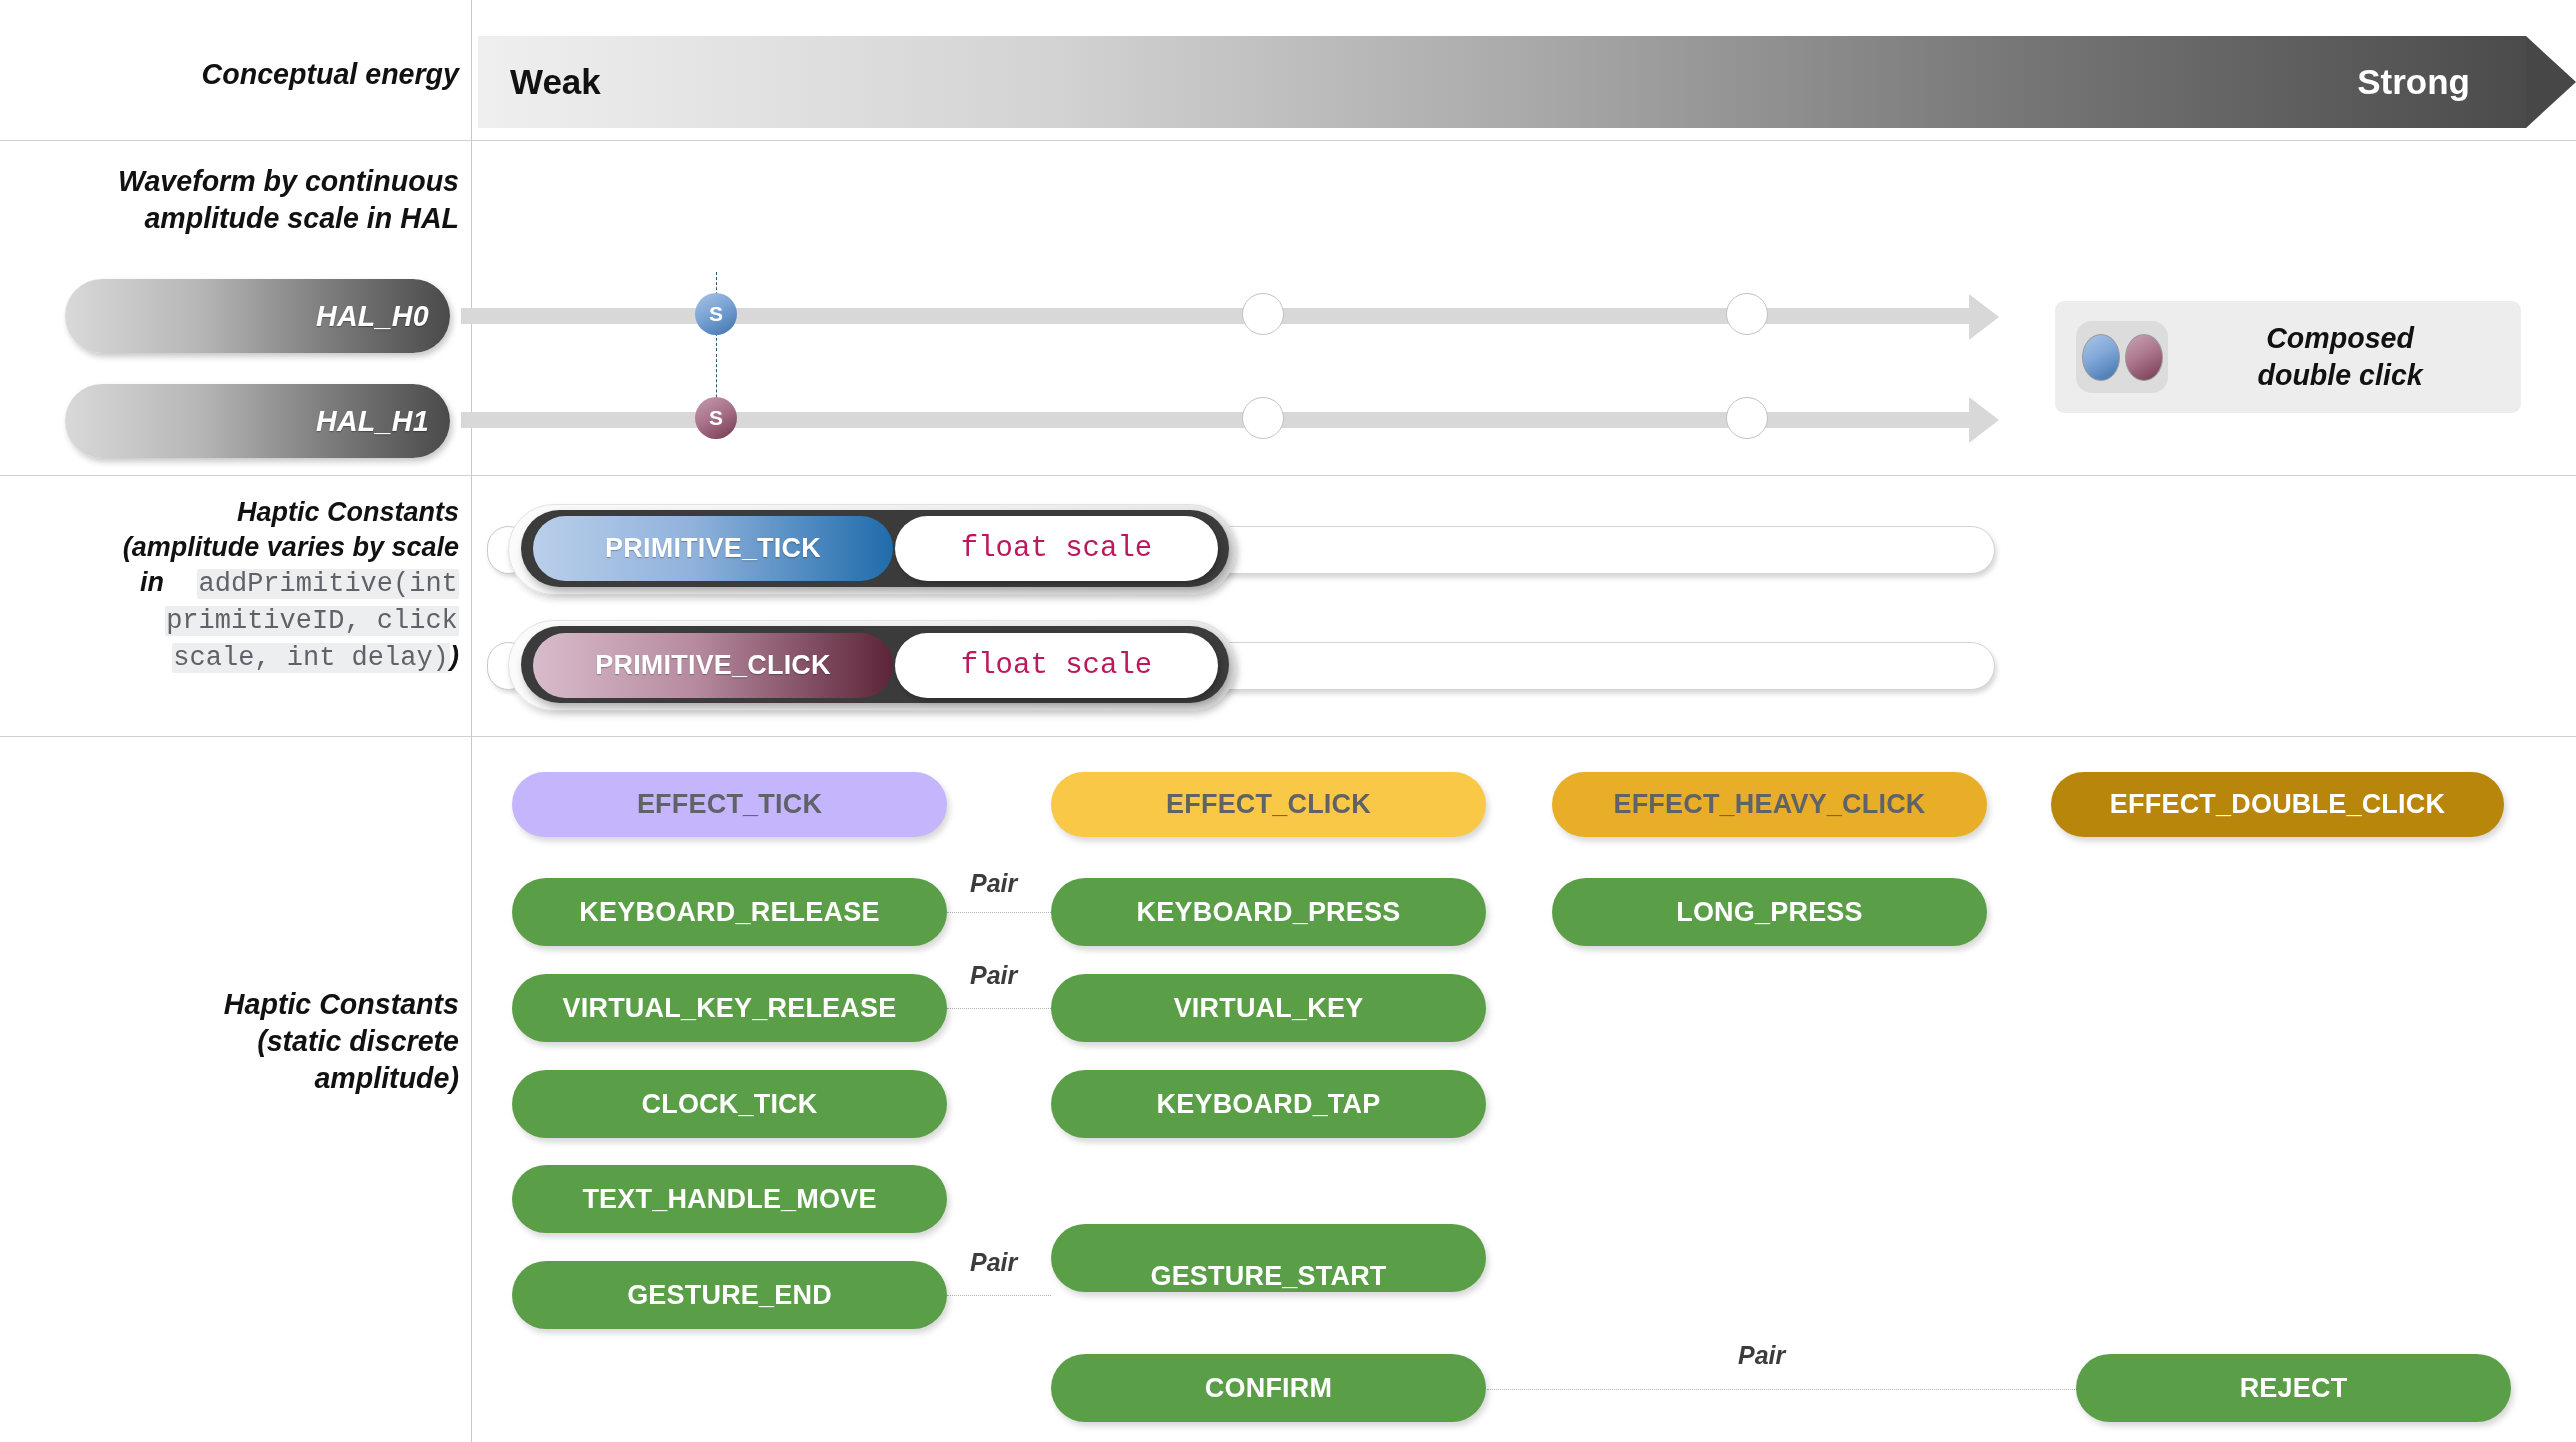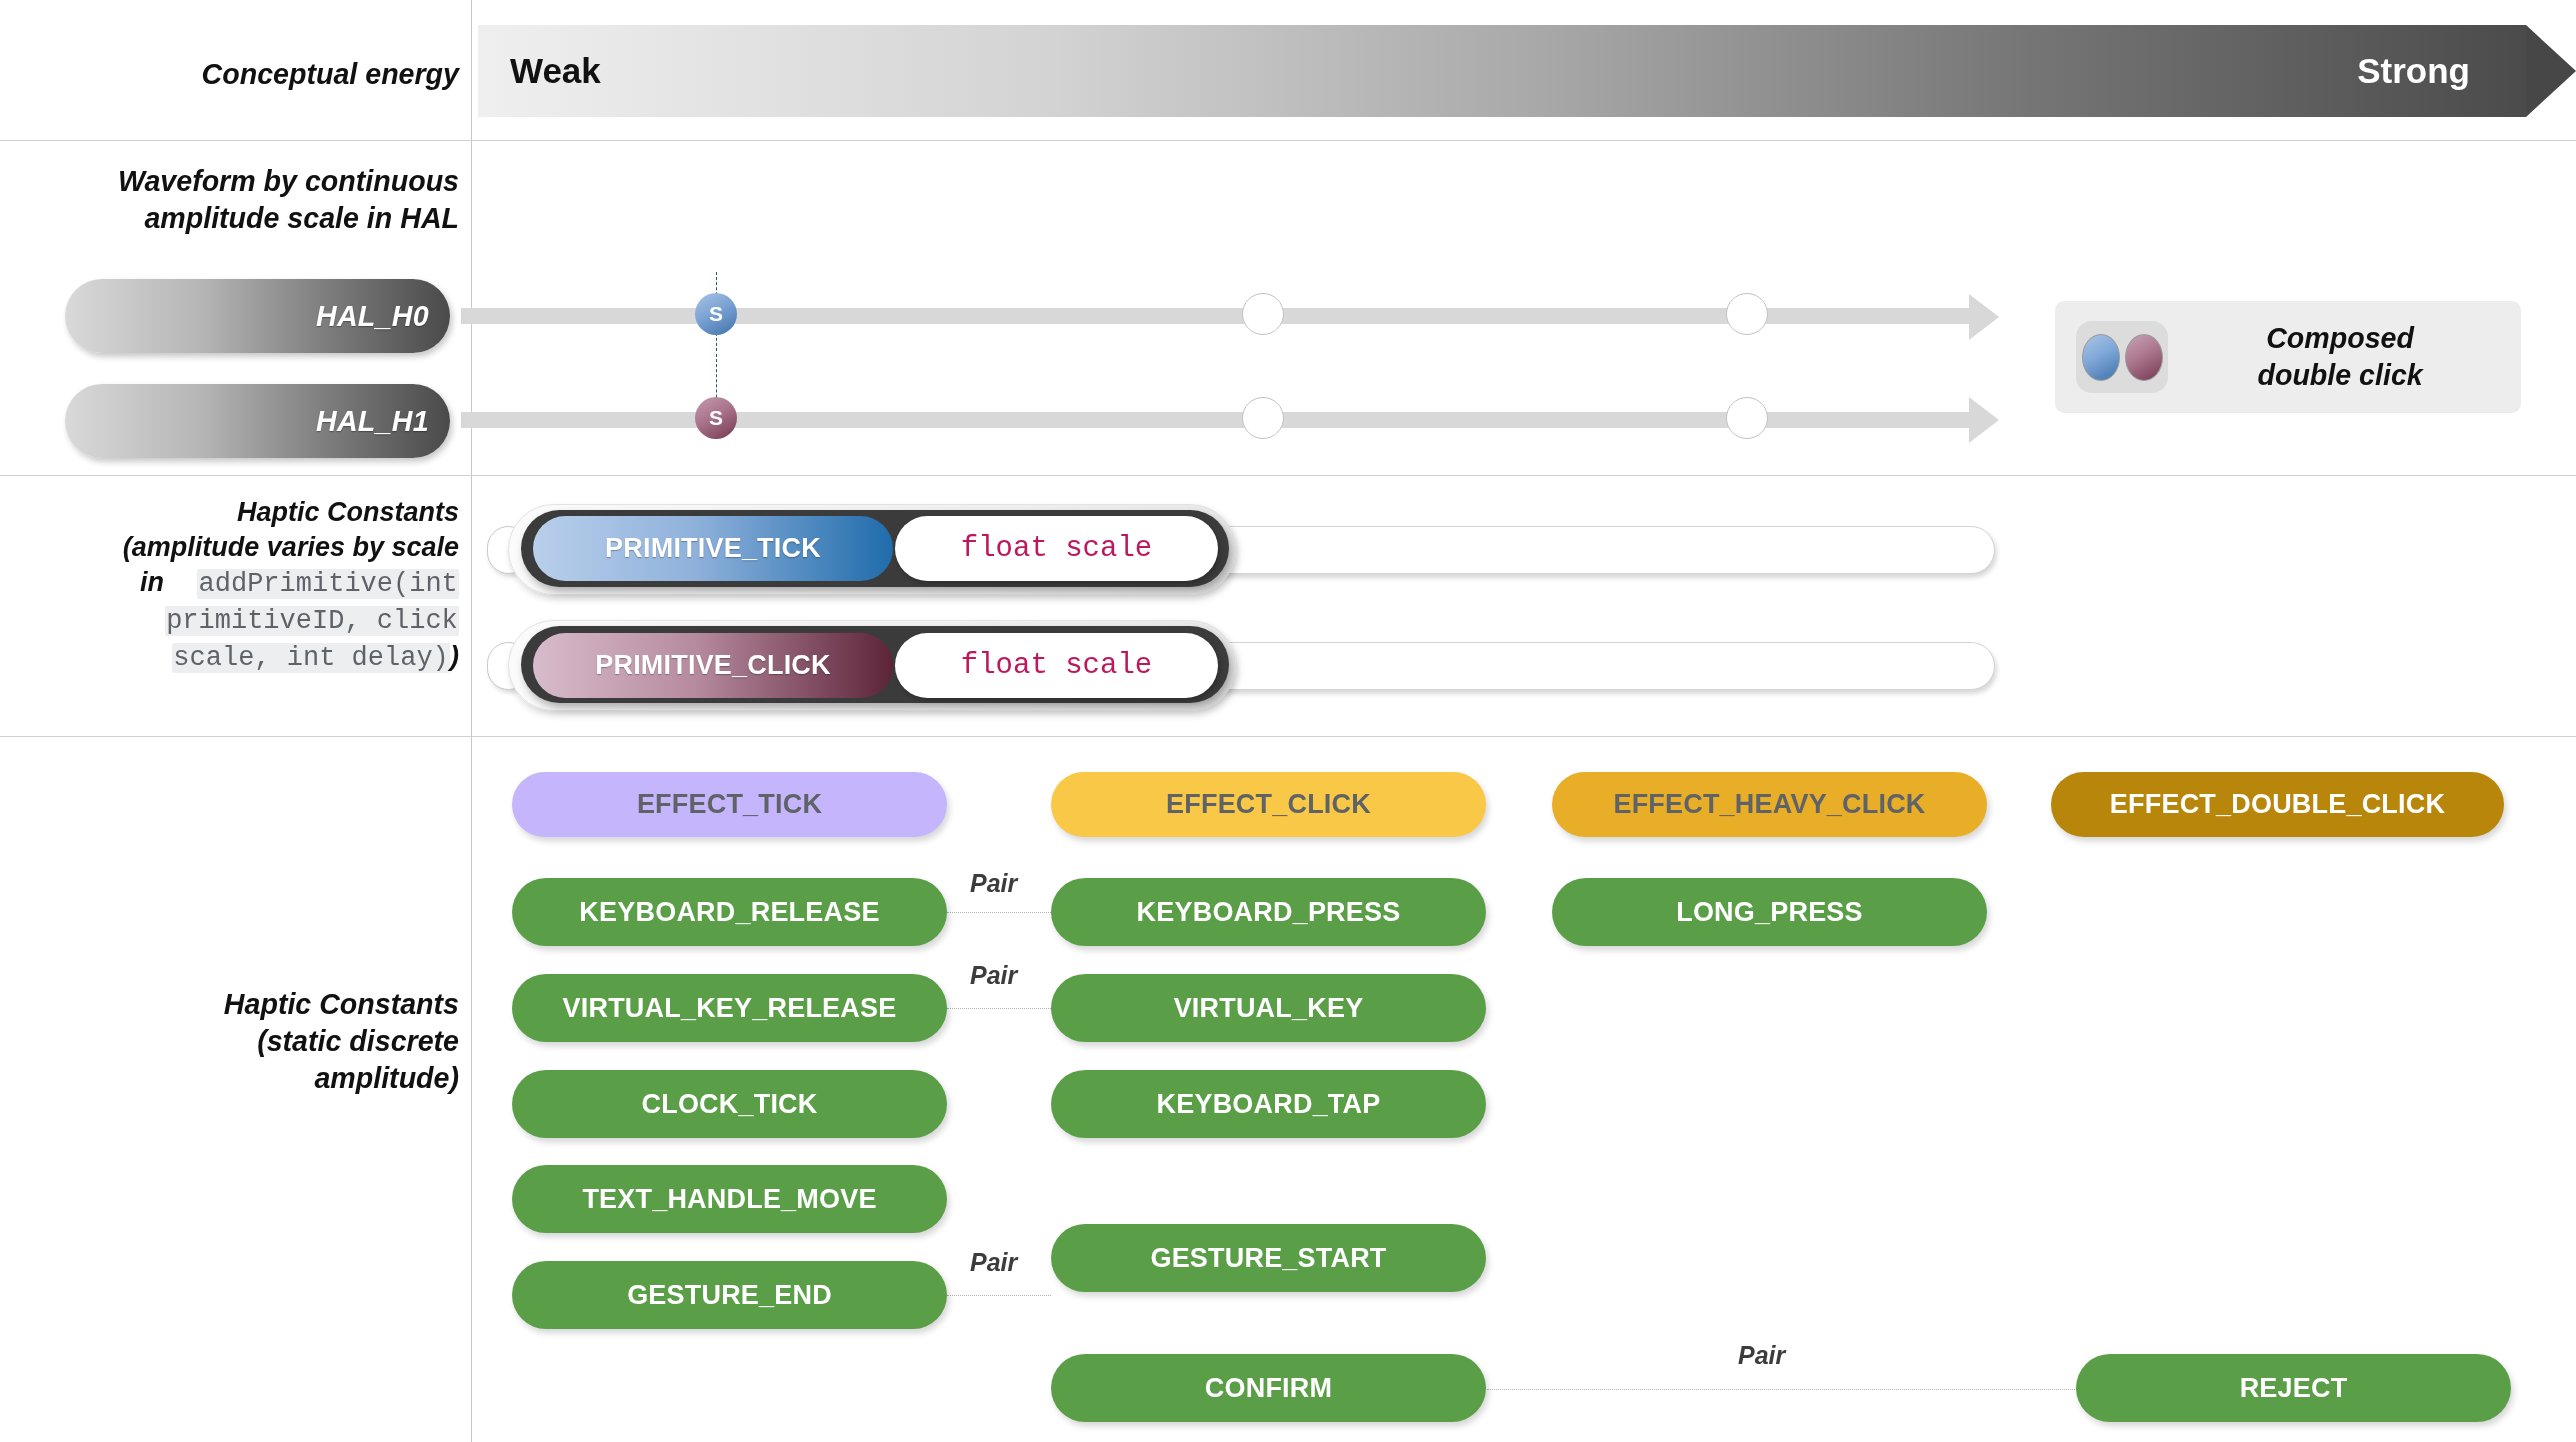--- a/index.html
+++ b/index.html
@@ -11,21 +11,21 @@
   .vrule{position:absolute;top:0;width:1.2px;background:#c9c9c9;}
 
   
   .rowlabel{position:absolute;left:0;width:459px;text-align:right;
             font-style:italic;font-weight:bold;color:#111;line-height:1.30;}
 
   .code{font-family:"Liberation Mono",monospace;font-style:normal;font-weight:normal;
         background:#eceef0;color:#5f6368;border-radius:1.9px;padding:0 1.2px;margin-left:26px;}
 
   
-  .energy-wrap{position:absolute;}
+  .energy-wrap{position:absolute;margin-top:11px;}
   .energy-body{position:absolute;top:0;left:0;height:100%;
       background:linear-gradient(to right,#efefef 0%,#d3d3d3 28%,#a8a8a8 52%,#757575 76%,#4b4b4b 100%);}
   .energy-head{position:absolute;top:0;right:0;height:100%;width:50px;
       background:#474747;
       clip-path:polygon(0 0,0 100%,100% 50%);}
   .energy-label{position:absolute;top:50%;transform:translateY(-50%);
       font-size:35px;font-weight:bold;}
 
   
   .halcap{position:absolute;border-radius:620px;
@@ -233,21 +233,21 @@
 
   <div class="pill green" style="left:1051px;top:878px;width:435px;">
     <span>KEYBOARD_PRESS</span>
   </div>
   <div class="pill green" style="left:1051px;top:974px;width:435px;">
     <span>VIRTUAL_KEY</span>
   </div>
   <div class="pill green" style="left:1051px;top:1070px;width:435px;">
     <span>KEYBOARD_TAP</span>
   </div>
-  <div class="pill green" style="left:1051px;top:1224px;width:435px;">
+  <div class="pill green" style="left:1051px;top:1224px;width:435px;align-items:flex-end;">
     <span>GESTURE_START</span>
   </div>
   <div class="pill green" style="left:1051px;top:1354px;width:435px;">
     <span>CONFIRM</span>
   </div>
 
   <div class="pill green" style="left:2076px;top:1354px;width:435px;">
     <span>REJECT</span>
   </div>
 

